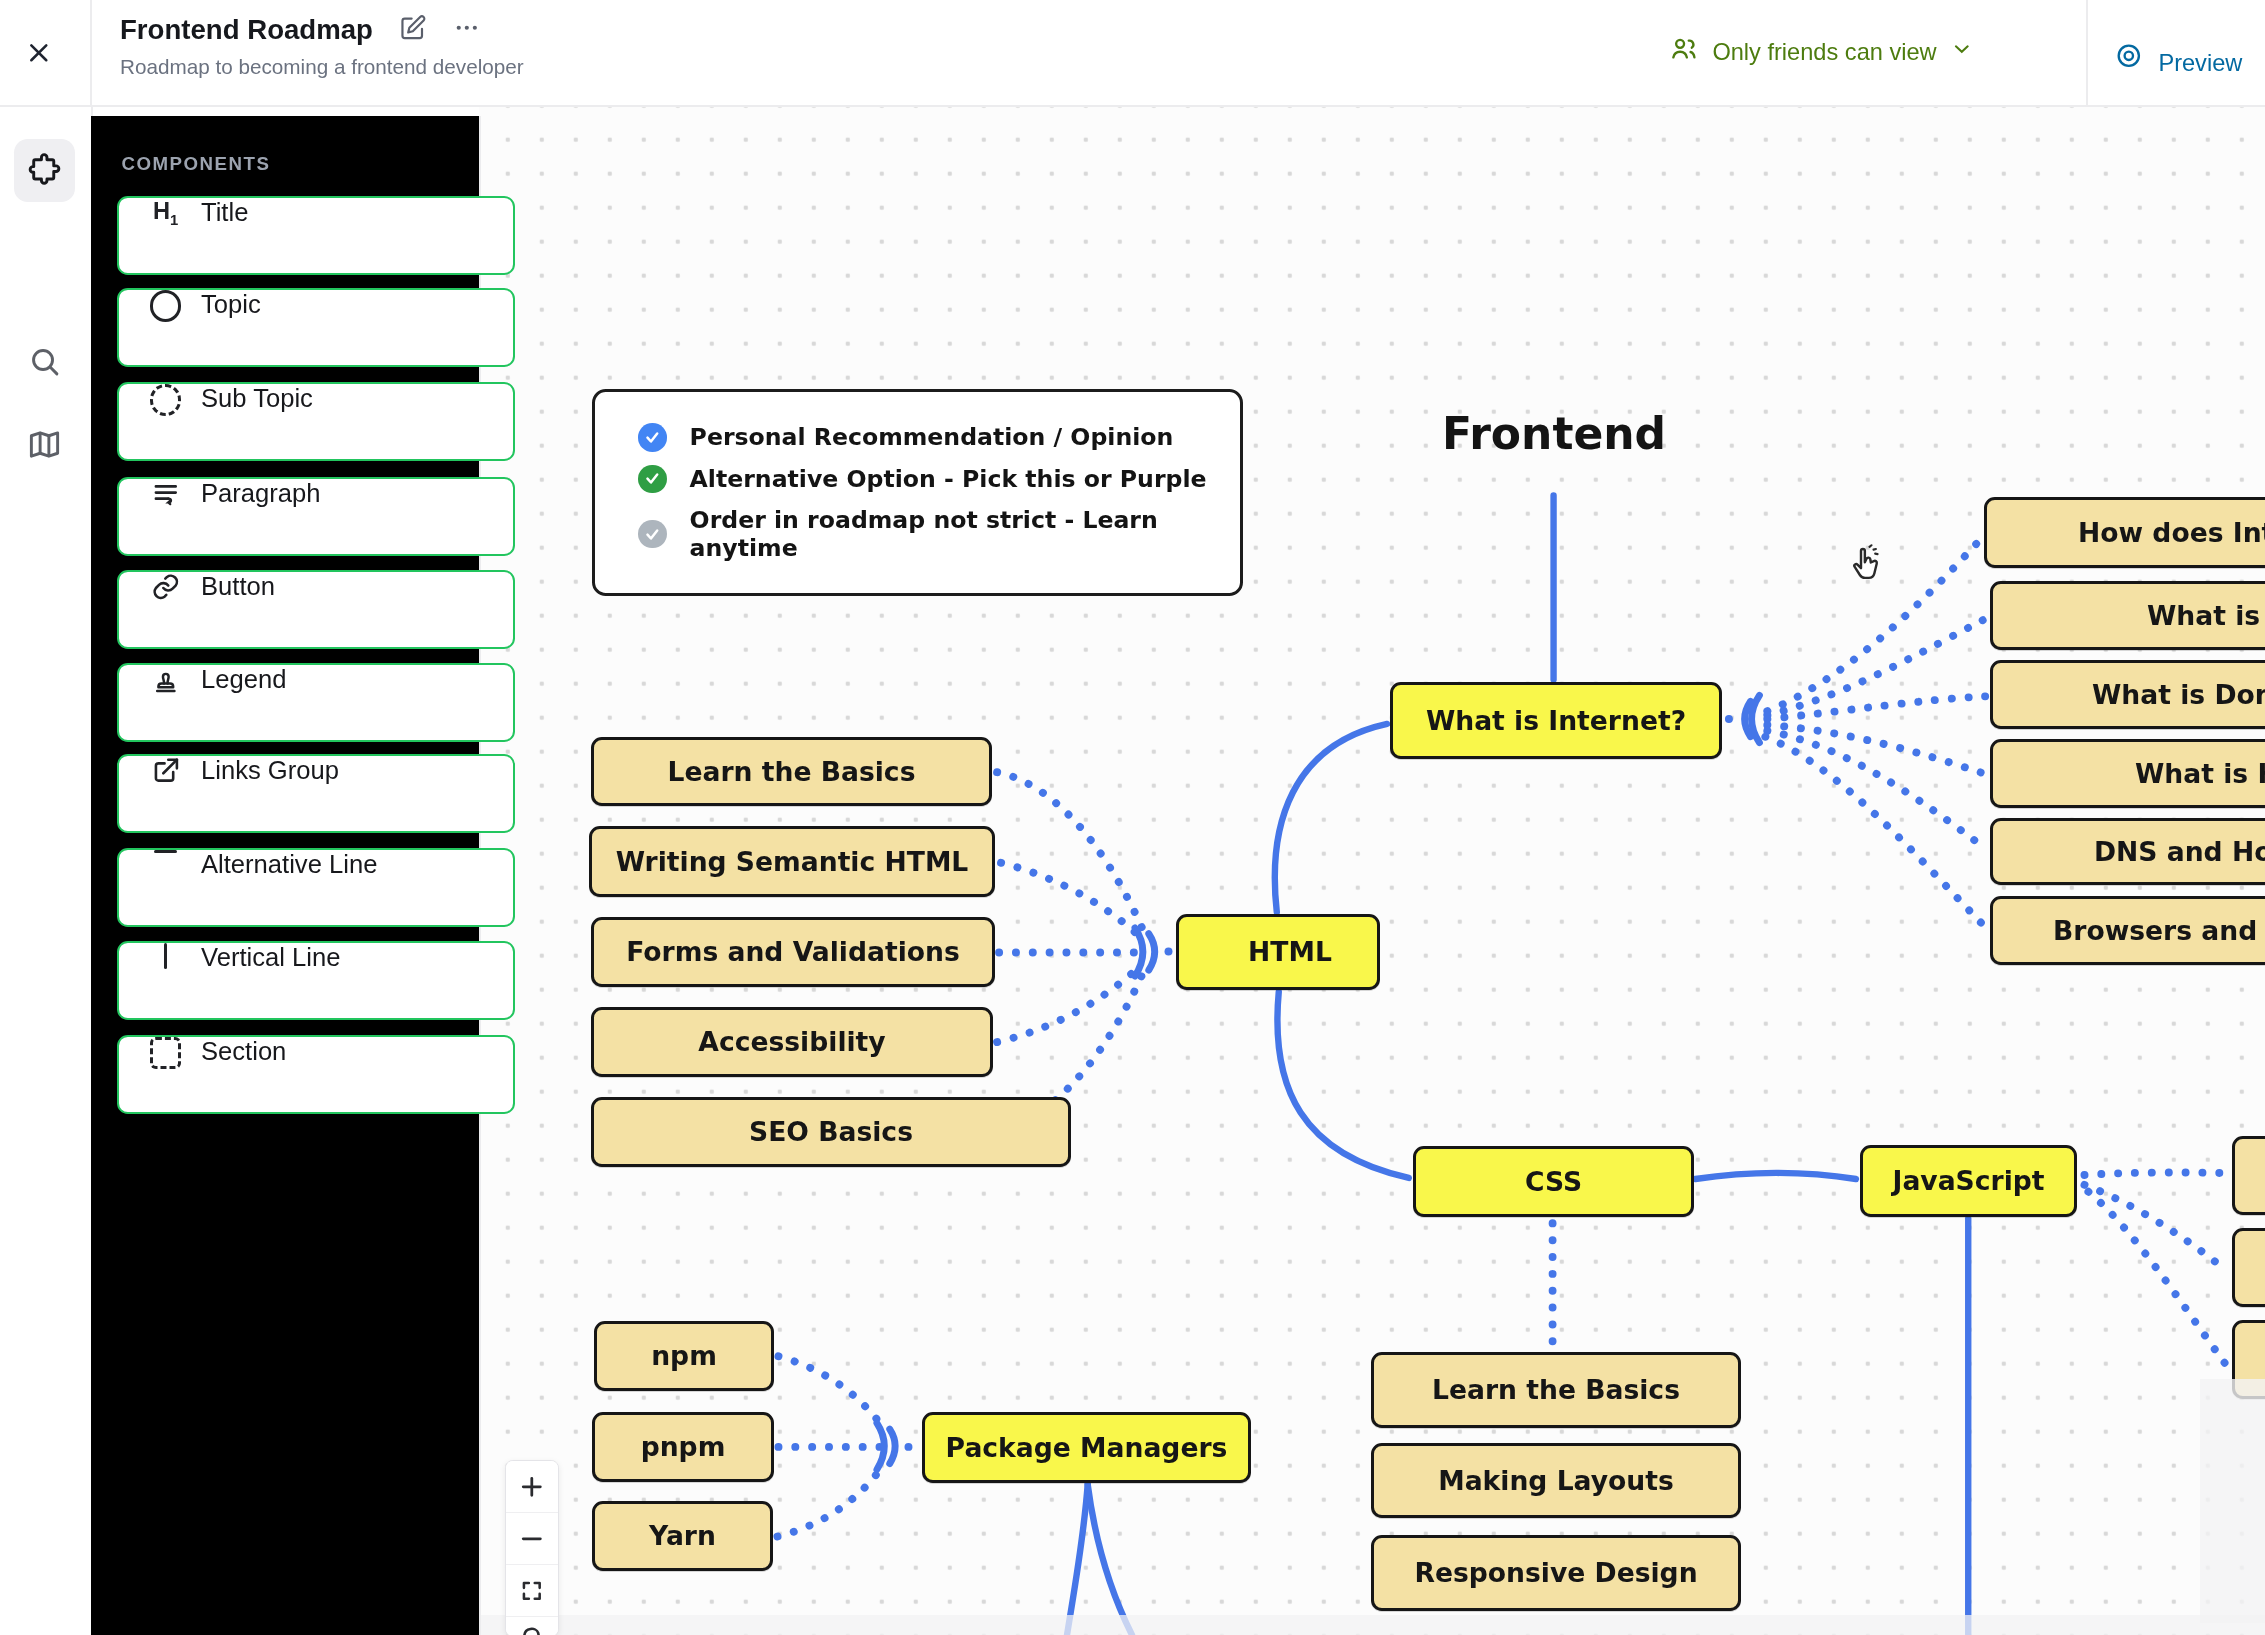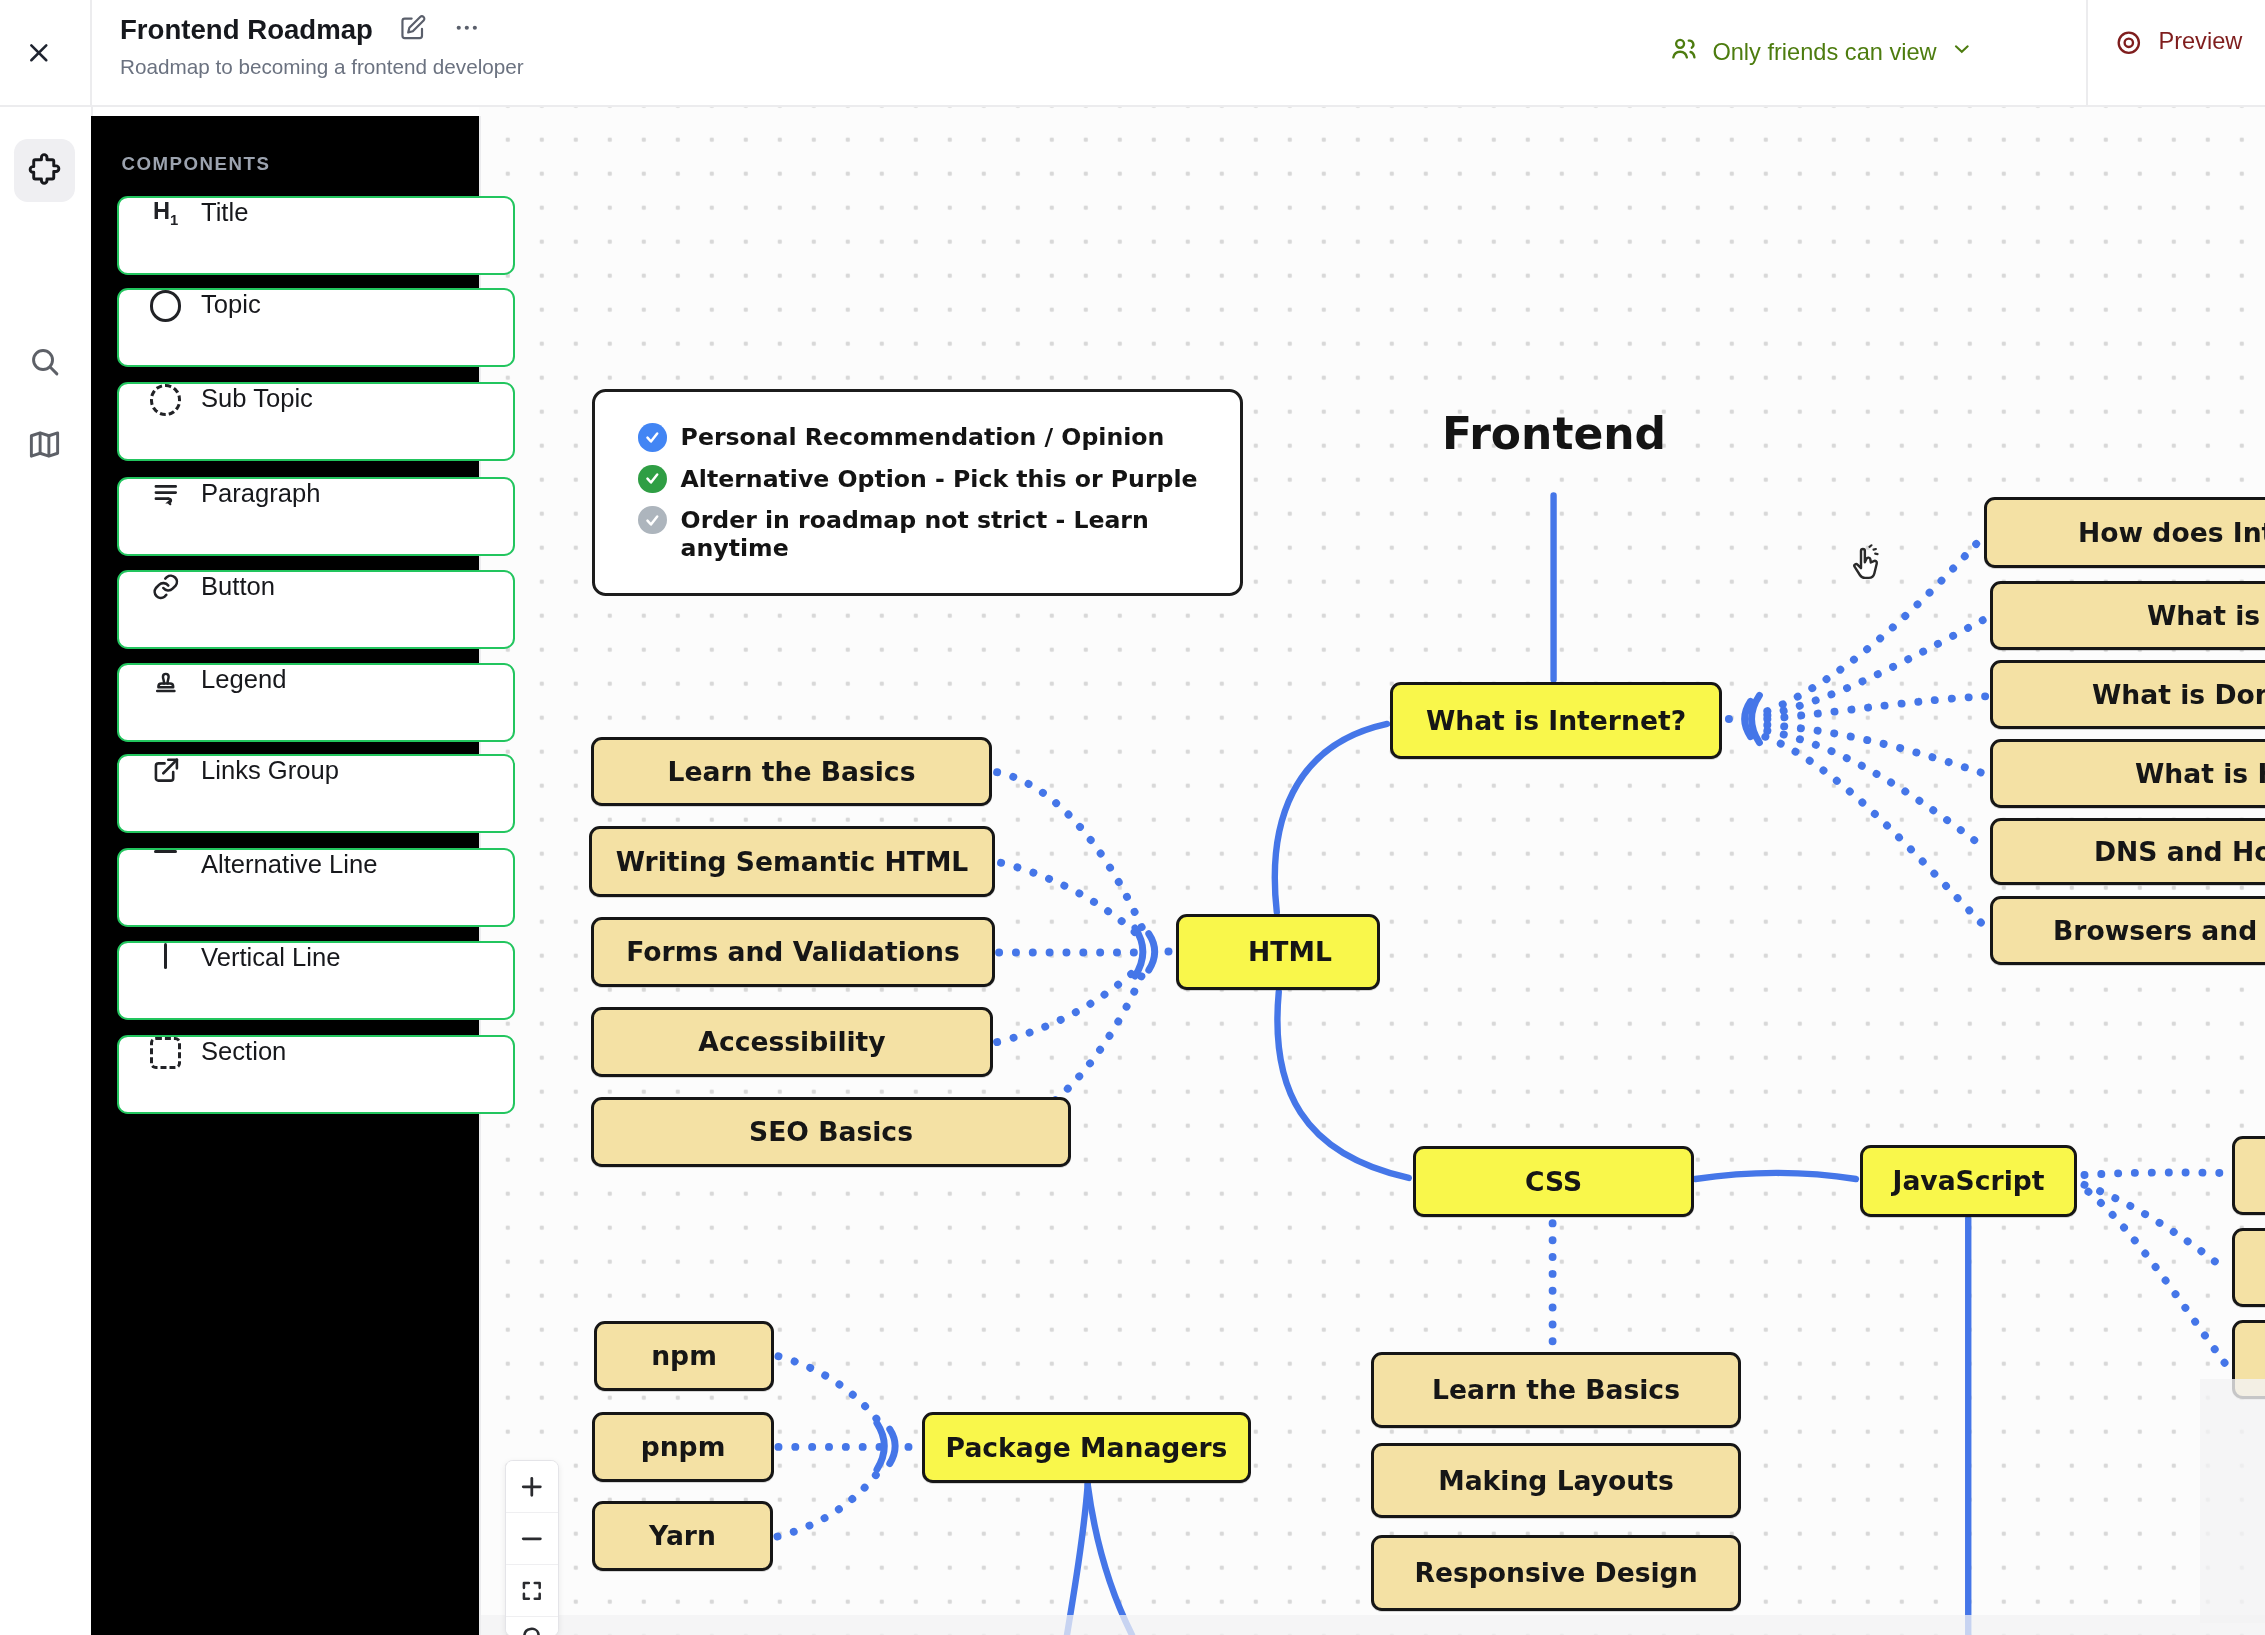--- a/index.html
+++ b/index.html
@@ -31,21 +31,21 @@
     position:absolute;z-index:3;left:1554px;top:408px;transform:translateX(-50%);
     font-family:"DejaVu Sans","Liberation Sans",sans-serif;
     font-weight:700;font-size:44px;color:#141414;
   }
   
   #legend-card{
     position:absolute;z-index:3;left:592px;top:389px;width:651px;height:207px;
     background:#ffffff;border:3px solid #1c1c1c;border-radius:13.8px;box-sizing:border-box;
     display:flex;flex-direction:column;justify-content:center;gap:12.8px;padding:9.9px 0 9.9px 43px;
   }
-  .legend-row{display:flex;align-items:flex-start;gap:14px;}
+  .legend-row{display:flex;align-items:center;gap:23px;}
   .legend-dot{
     width:28.6px;height:28.6px;border-radius:50%;flex:0 0 auto;
     display:flex;align-items:center;justify-content:center;
   }
   .legend-dot svg{display:block;}
   .legend-label{
     font-family:"DejaVu Sans","Liberation Sans",sans-serif;
     font-weight:600;font-size:23.6px;color:#141414;
   }
   
@@ -63,22 +63,22 @@
     font-size:27.6px;font-weight:700;color:#16181d;display:inline-block;vertical-align:middle;
   }
   .title-icon{display:inline-block;vertical-align:middle;margin-left:21.7px;color:#5a5f6b;cursor:pointer;}
   #doc-subtitle{margin-top:8.9px;font-size:20.7px;color:#6b7280;}
   #visibility-btn{
     position:absolute;left:1669px;top:27.6px;height:49px;display:flex;align-items:center;gap:13.8px;
     color:#4d7c0f;font-size:23.6px;cursor:pointer;
   }
   #header-right-divider{position:absolute;left:2086px;top:0;width:2px;height:105px;background:#ECECEE;}
   #preview-btn{
-    position:absolute;left:2114px;top:27.6px;height:49px;display:flex;align-items:flex-start;gap:14.8px;
-    color:#7f1d1d;font-size:23.6px;cursor:pointer;white-space:nowrap;
+    position:absolute;left:2114px;top:27.6px;height:49px;display:flex;align-items:flex-end;gap:14.8px;
+    color:#0369a1;font-size:23.6px;cursor:pointer;white-space:nowrap;
   }
   
   #left-rail{
     position:absolute;left:0;top:105px;width:91px;bottom:0;background:#ffffff;
     border-right:2px solid #ECECEE;z-index:9;
   }
   .rail-item{
     position:absolute;left:13.8px;width:61px;height:63px;border-radius:13.8px;
     display:flex;align-items:center;justify-content:center;color:#26272b;cursor:pointer;
   }

